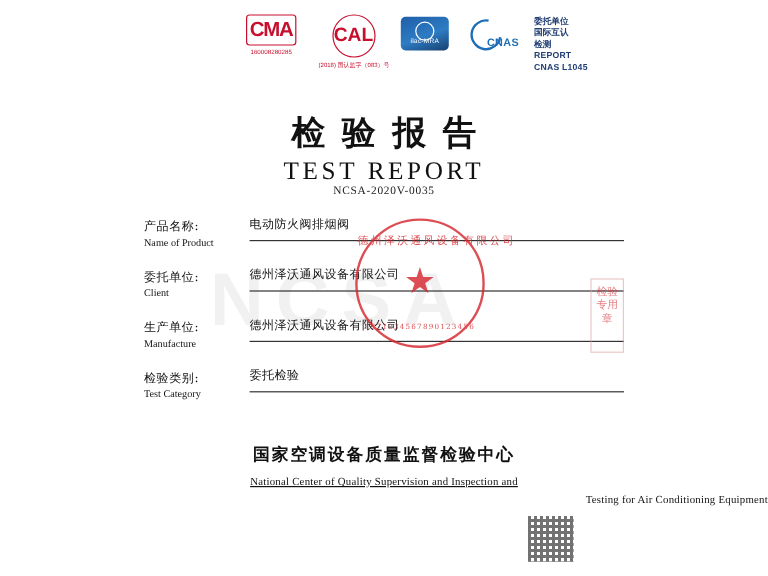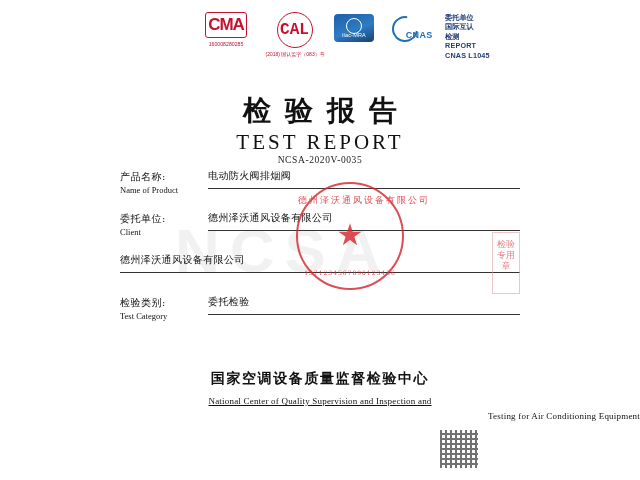--- a/index.html
+++ b/index.html
@@ -68,21 +68,21 @@
     border: 1.6px solid #c8102e;
     border-radius: 50%;
     margin: 0 auto;
     position: relative;
   }
   .cal-circle .inner {
     position: absolute;
     left: 50%;
     top: 50%;
     transform: translate(-50%, -50%);
-    font-family: Liberation Mono, monospace;
+    font-family: Liberation Sans, sans-serif;
     font-weight: bold;
     font-size: 16px;
     color: #c8102e;
   }
   .cal-sub {
     font-family: "Liberation Sans", sans-serif;
     font-size: 5px;
     color: #c8102e;
     margin-top: 3px;
     white-space: nowrap;
@@ -202,21 +202,21 @@
     text-align: center;
     font-family: "Liberation Serif", serif;
     font-size: 9.5px;
     letter-spacing: 0.6px;
     color: #222222;
   }
 
   
   .fields {
     position: absolute;
-    top: 168px;
+    top: 180px;
     left: 120px;
     width: 400px;
   }
   .field-row {
     display: flex;
     align-items: flex-start;
     height: 42px;
   }
   .field-label {
     width: 88px;
@@ -425,20 +425,24 @@
 
     <div class="field-row">
       <div class="field-label">
         <div class="cn">委托单位:</div>
         <div class="en">Client</div>
       </div>
       <div class="field-value">德州泽沃通风设备有限公司</div>
     </div>
 
     <div class="field-row">
+      <div class="field-label">
+        <div class="cn">生产单位:</div>
+        <div class="en">Manufacture</div>
+      </div>
       <div class="field-value">德州泽沃通风设备有限公司</div>
     </div>
 
     <div class="field-row">
       <div class="field-label">
         <div class="cn">检验类别:</div>
         <div class="en">Test Category</div>
       </div>
       <div class="field-value">委托检验</div>
     </div>

